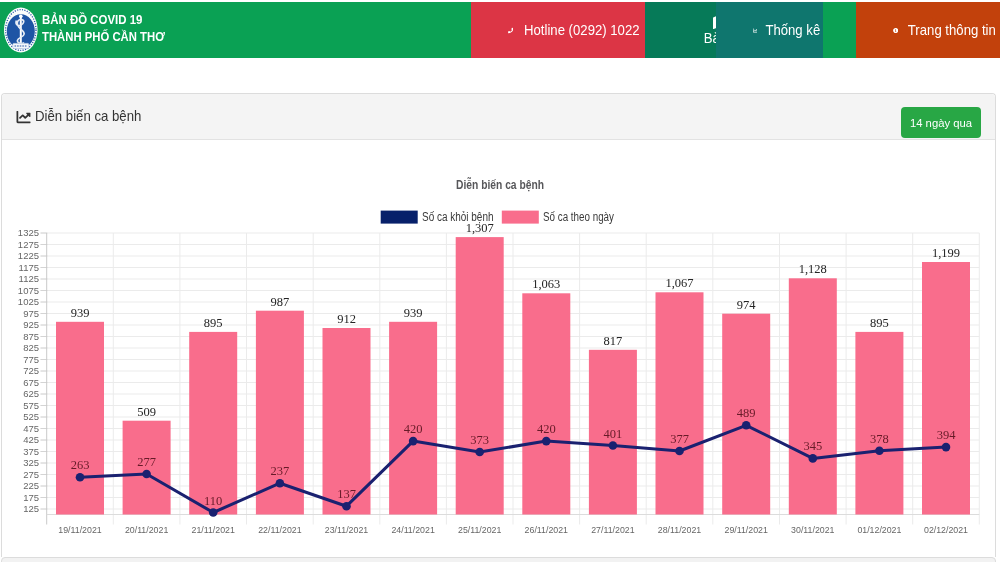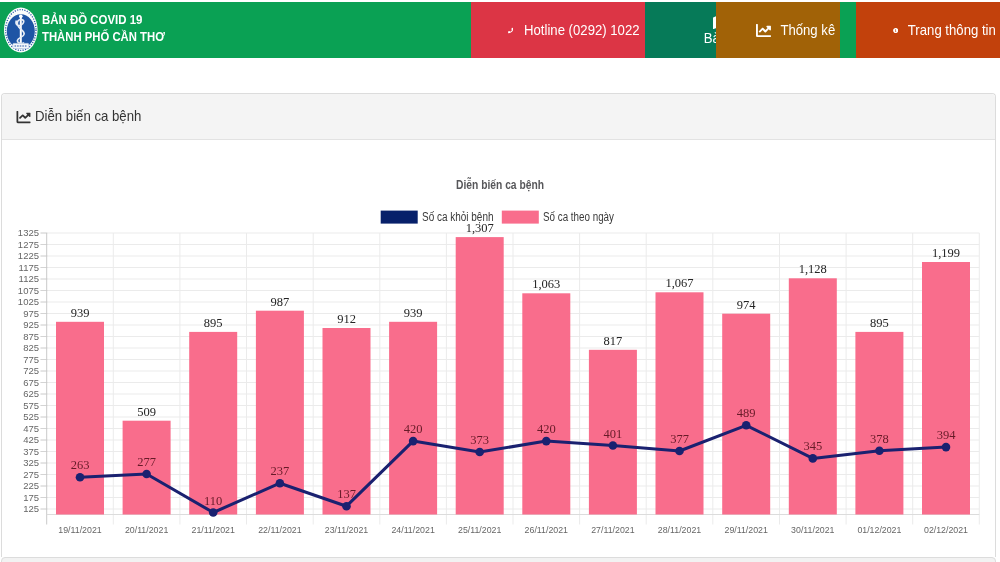--- a/index.html
+++ b/index.html
@@ -5,21 +5,21 @@
 * { margin:0; padding:0; box-sizing:border-box; }
 html,body { width:1000px; height:562px; background:#fff; font-family:"Liberation Sans", sans-serif; overflow:hidden; }
 .abs { position:absolute; }
 #navbar { position:absolute; left:0; top:2px; width:1000px; height:56px; background:#0aa154; }
 .navtitle { position:absolute; left:42px; color:#fff; font-weight:bold; }
 #nt1 { top:11.5px; font-size:13px; transform:scaleX(0.88); transform-origin:left top; }
 #nt2 { top:29px; font-size:13.4px; transform:scaleX(0.845); transform-origin:left top; }
 .navbtn { position:absolute; top:2px; height:56px; color:#fff; font-size:13.2px; display:flex; align-items:center; justify-content:center;padding-left:37px; }
 #btn-hotline { left:471px; width:174px; background:#dc3545; }
 #btn-map { left:645px; width:122px; background:#067a58;flex-direction:column; }
-#btn-stats { left:716px; width:124px; background:#a16207; }
+#btn-stats { left:716px; width:107px; background:#0f766e; }
 #btn-info { left:856px; width:144px; background:#c2410c; }
 .navbtn svg { margin-right:6px; }
 .blabel { font-size:14.3px; transform:scaleX(0.92); transform-origin:center center; display:inline-block; white-space:nowrap; }
 #card1 { position:absolute; left:1px; top:93px; width:995px; height:464px; border:1px solid #dcdcdc; border-bottom:none; border-radius:4px 4px 0 0; background:#fff; }
 #card1-header { position:absolute; left:0; top:0; width:100%; height:46px; background:#f4f4f4; border-bottom:1px solid #e2e2e2; border-radius:4px 4px 0 0; }
 #card1-title { position:absolute; left:33px; top:13.5px; font-size:14.5px; color:#333; transform:scaleX(0.91); transform-origin:left top; }
 #hdr-icon { position:absolute; left:14px; top:16px; }
 #btn-14 { position:absolute; right:14px; top:13px; width:80px; height:31px; background:#28a745; border-radius:4px; color:#fff; font-size:11.3px; display:flex; align-items:center; justify-content:center; }
 #card2 { position:absolute; left:1px; top:557px; width:995px; height:20px; background:#f2f2f2; border:1px solid #dcdcdc; border-radius:4px 4px 0 0; }
 #chart { position:absolute; left:0; top:140px; }
@@ -65,20 +65,21 @@
     </svg>
     <span class="blabel">Trang thông tin</span>
   </div>
 
 <div id="card1">
   <div id="card1-header">
     <svg id="hdr-icon" width="15" height="14" viewBox="0 0 512 512" fill="#333">
         <path d="M64 400V48c0-8.8-7.2-16-16-16H16C7.2 32 0 39.2 0 48v384c0 26.5 21.5 48 48 48h448c8.8 0 16-7.2 16-16v-32c0-8.8-7.2-16-16-16H64zm432-304h-118c-21.4 0-32.1 25.9-17 41l32.9 32.9-72 72.1-72-72c-12.5-12.5-32.8-12.5-45.3 0l-107.3 107.4c-6.2 6.2-6.2 16.4 0 22.6l22.6 22.6c6.2 6.2 16.4 6.2 22.6 0L224 240l72 72c12.5 12.5 32.8 12.5 45.3 0l94.6-94.6 32.9 33c15.1 15.1 41 4.4 41-17V112c.2-8.8-7-16-15.8-16z"></path>
       </svg>
     <div id="card1-title">Diễn biến ca bệnh</div>
+    <div id="btn-14">14 ngày qua</div>
   </div>
 </div>
 
 <svg id="chart" width="1000" height="400" viewBox="0 0 1000 400">
 <text x="500" y="48.5" font-size="13" font-weight="bold" fill="#57575a" text-anchor="middle" font-family="Liberation Sans, sans-serif" textLength="88" lengthAdjust="spacingAndGlyphs">Diễn biến ca bệnh</text>
 <rect x="380.7" y="70.6" width="37" height="13" fill="#07206a"></rect>
 <text x="422" y="81.3" font-size="12" fill="#3a3a3a" font-family="Liberation Sans, sans-serif" textLength="71.5" lengthAdjust="spacingAndGlyphs">Số ca khỏi bệnh</text>
 <rect x="501.8" y="70.6" width="37" height="13" fill="#f96d8c"></rect>
 <text x="543" y="81.3" font-size="12" fill="#3a3a3a" font-family="Liberation Sans, sans-serif" textLength="71" lengthAdjust="spacingAndGlyphs">Số ca theo ngày</text>
 <line x1="40.5" y1="369.0" x2="979.3" y2="369.0" stroke="#ebebeb" stroke-width="1"></line>

